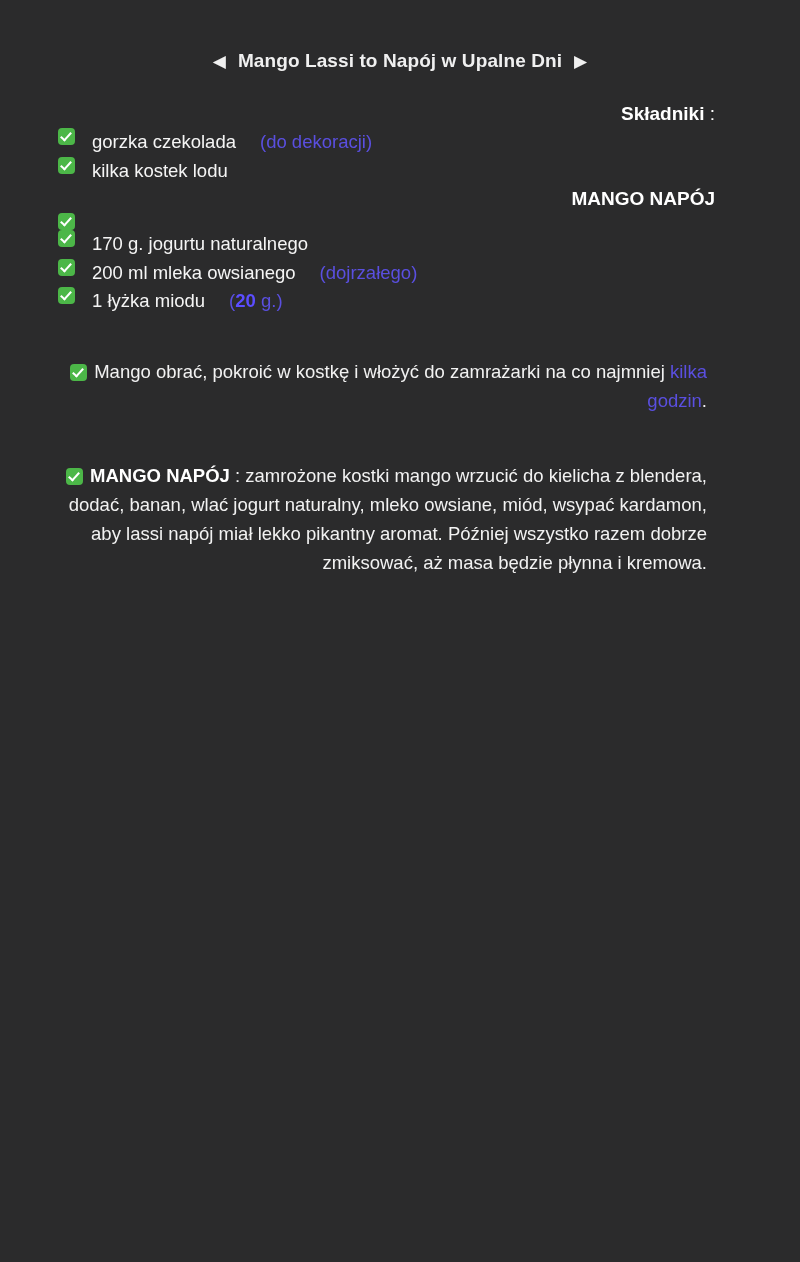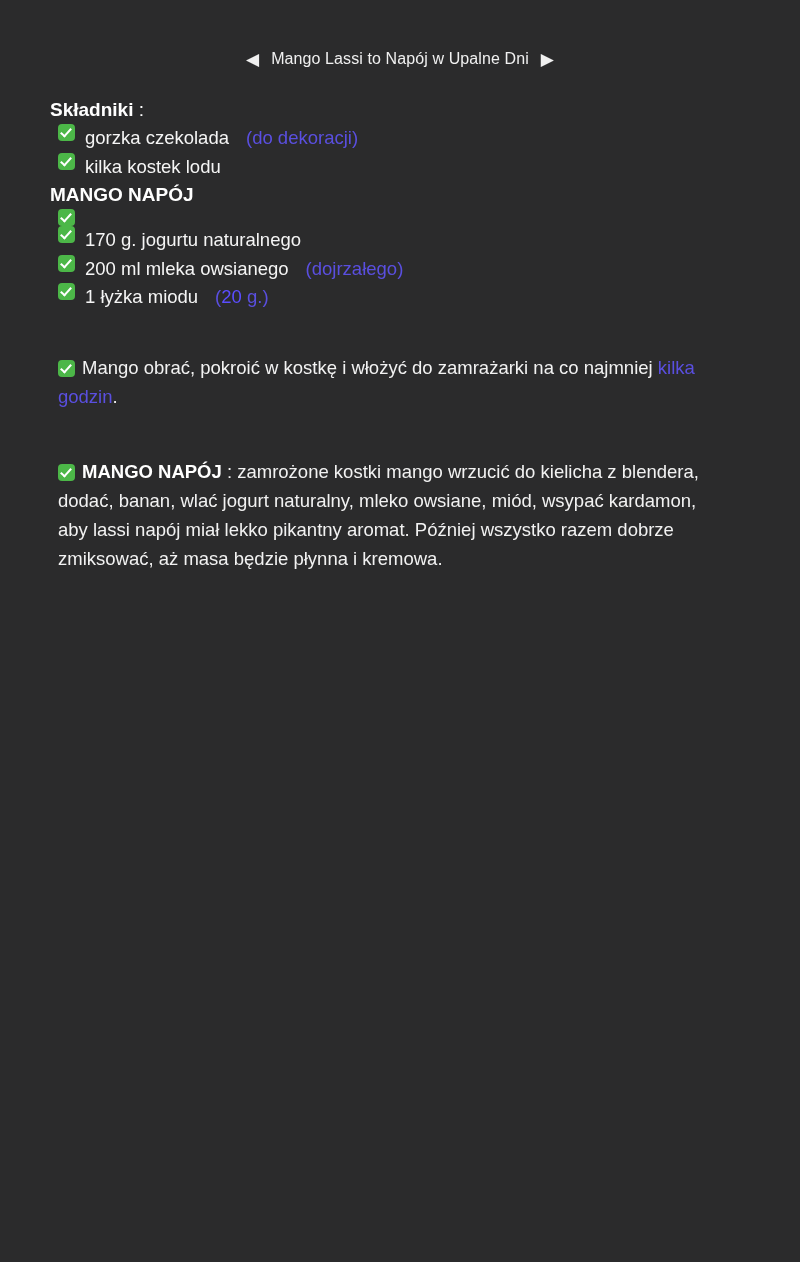--- a/index.html
+++ b/index.html
@@ -27,32 +27,33 @@
     padding-bottom: 10px;
     user-select: none;
   }
   .nav-arrow {
     font-size: 17px;
     line-height: 1;
     color: #f0f0f0;
     cursor: pointer;
   }
   .page-title {
-    font-size: 16px;
-    font-weight: 400;
+    font-size: 19px;
+    font-weight: 700;
     color: #f0f0f0;
     letter-spacing: 0.1px;
     white-space: nowrap;
   }
 
   
   .content {
     padding: 18px 45px 0 50px;
     width: 665px;
     box-sizing: content-box;
+    text-align: right;
   }
 
   
   .chk {
     display: inline-block;
     width: 17px;
     height: 17px;
     border-radius: 4px;
     background: #4cb748;
     position: relative;
@@ -86,35 +87,35 @@
 
   
   .ing-list {
     list-style: none;
     margin: 0;
     padding: 0 0 0 8px;
   }
   .ing-item {
     display: flex;
     align-items: flex-start;
-    gap: 10px;
+    gap: 17px;
     line-height: 28.5px;
     font-size: 18.5px;
     white-space: nowrap;
   }
   .ing-text {
     color: #f5f5f5;
   }
   .note {
     color: #5a4fe0;
     margin-left: 7px;
   }
   .note b {
     color: #5b4dff;
-    font-weight: normal;
+    font-weight: bold;
   }
 
   
   .step {
     font-size: 18.5px;
     line-height: 29px;
     color: #f2f2f2;
     margin: 8px;
     padding: 0;
   }

